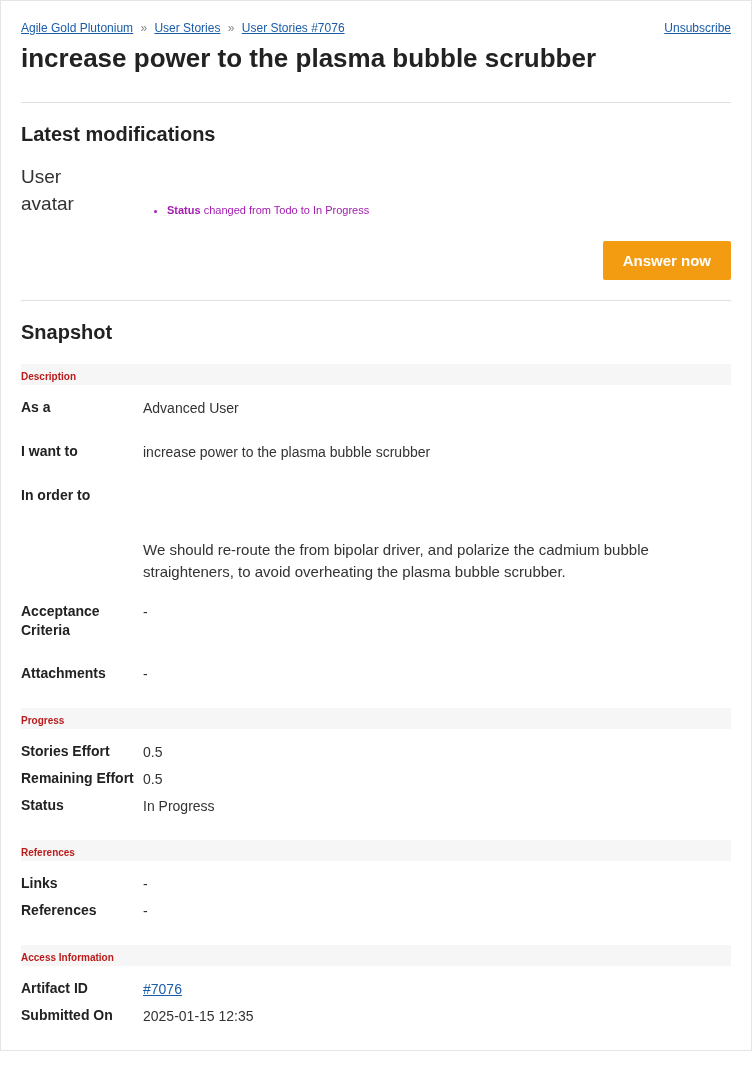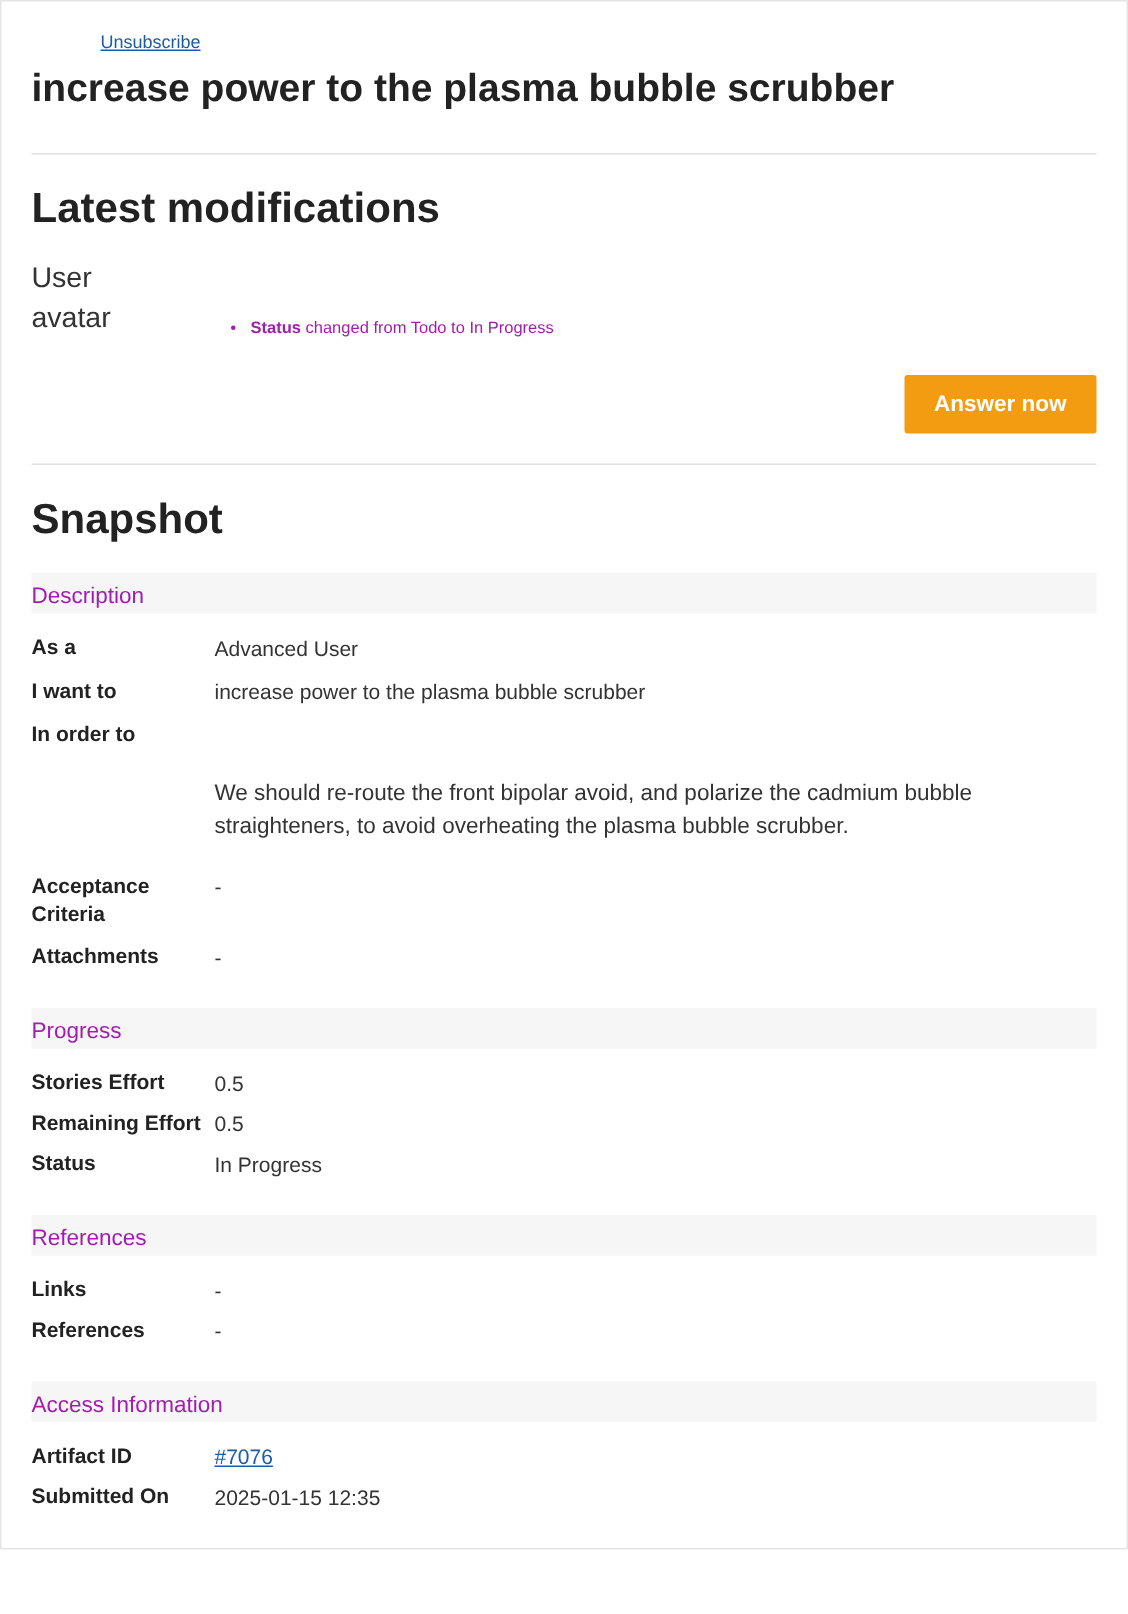--- a/index.html
+++ b/index.html
@@ -47,21 +47,21 @@
       font-weight: 700;
       color: #222;
       margin-bottom: 28px;
     }
     hr.divider {
       border: none;
       border-top: 1px solid #e0e0e0;
       margin: 0 0 20px 0;
     }
     h2.section {
-      font-size: 28px;
+      font-size: 20px;
       font-weight: 700;
       color: #222;
       margin-bottom: 18px;
     }
     .mod-row {
       display: flex;
       align-items: flex-start;
       gap: 20px;
     }
     .avatar-col {
@@ -121,23 +121,23 @@
       font-weight: 600;
       cursor: pointer;
       border-radius: 2px;
     }
     .group-header {
       background: #f6f6f6;
       padding: 7px 0 3px 0;
       margin: 20px 0 10px 0;
     }
     .group-header h3 {
-      font-size: 15px;
-      font-weight: 400;
-      color: #a21caf;
+      font-size: 10px;
+      font-weight: 700;
+      color: #b91c1c;
     }
     .field-row {
       display: flex;
       align-items: flex-start;
       padding: 3px 0;
       gap: 4px;
     }
     .field-label {
       width: 118px;
       font-weight: 700;
@@ -150,34 +150,41 @@
       flex: 1;
       font-size: 14px;
       color: #333;
       line-height: 1.5;
     }
     .field-value a {
       color: #1a5ca8;
       text-decoration: underline;
     }
     .story-block .field-row + .field-row {
-      margin-top: 2px;
+      margin-top: 17px;
     }
     .description-text {
       margin-top: 10px;
       font-size: 15px;
       color: #333;
       line-height: 1.5;
     }
   </style>
 </head>
 <body>
 
 <div class="container">
   <div class="header-row">
+    <div class="breadcrumb">
+      <a>Agile Gold Plutonium</a>
+      <span class="sep">»</span>
+      <a>User Stories</a>
+      <span class="sep">»</span>
+      <a>User Stories #7076</a>
+    </div>
     <a class="unsubscribe">Unsubscribe</a>
   </div>
 
   <h1 class="title">increase power to the plasma bubble scrubber</h1>
 
   <hr class="divider">
 
   <h2 class="section">Latest modifications</h2>
 
   <div class="mod-row">
@@ -212,21 +219,21 @@
     <div class="field-row">
       <div class="field-label">I want to</div>
       <div class="field-value">increase power to the plasma bubble scrubber</div>
     </div>
     <div class="field-row">
       <div class="field-label">In order to</div>
       <div class="field-value"></div>
     </div>
     <div class="field-row">
       <div class="field-label"></div>
-      <div class="field-value description-text">We should re-route the front bipolar avoid, and polarize the cadmium bubble straighteners, to avoid overheating the plasma bubble scrubber.</div>
+      <div class="field-value description-text">We should re-route the from bipolar driver, and polarize the cadmium bubble straighteners, to avoid overheating the plasma bubble scrubber.</div>
     </div>
     <div class="field-row" style="margin-top:12px;">
       <div class="field-label">Acceptance Criteria</div>
       <div class="field-value">-</div>
     </div>
     <div class="field-row">
       <div class="field-label">Attachments</div>
       <div class="field-value">-</div>
     </div>
   </div>

